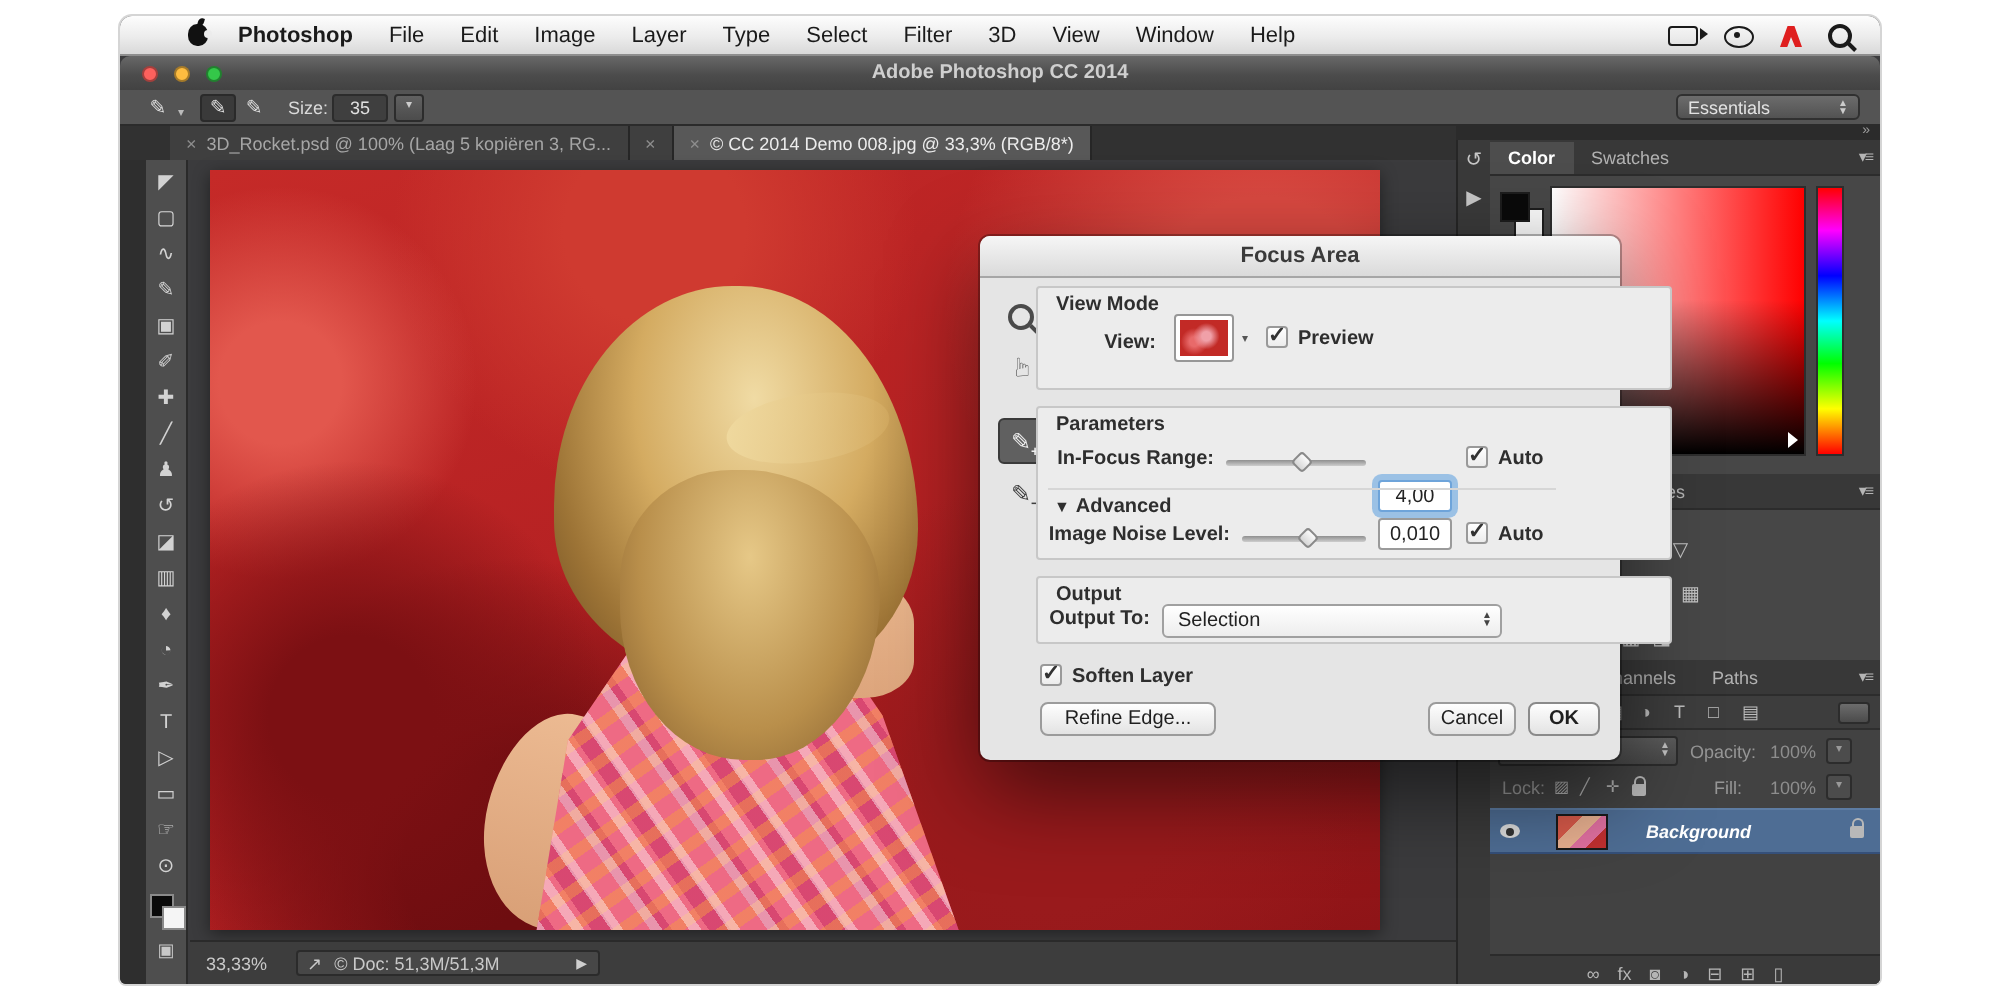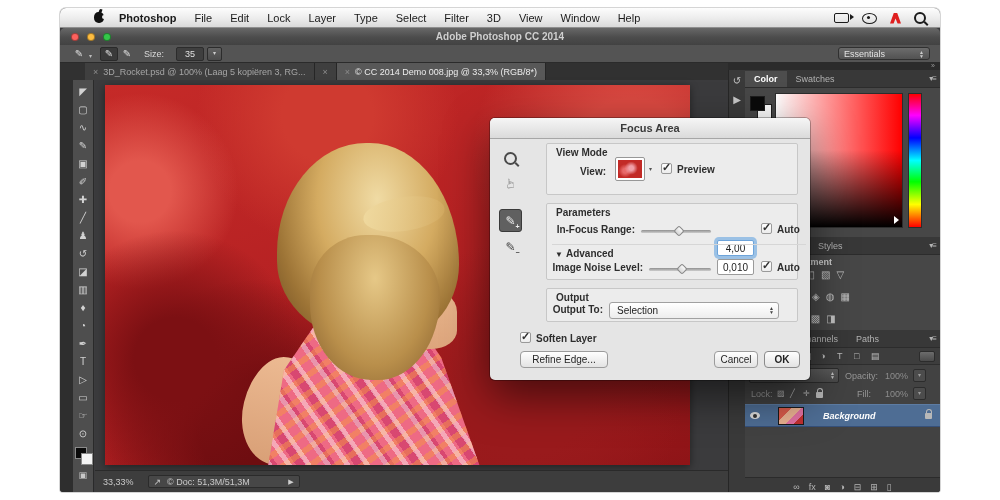--- a/index.html
+++ b/index.html
@@ -36,21 +36,21 @@
   .light{width:8px;height:8px;border-radius:50%;border:1px solid rgba(0,0,0,.35);box-sizing:border-box;}
   .title-text{text-align:center;line-height:17px;font-size:10px;color:#cfcfcf;font-weight:bold;}
 
   
   .optionsbar{position:absolute;left:0;top:37px;width:100%;height:18px;background:#545454;
     border-bottom:1px solid #2b2b2b;display:flex;align-items:center;font-size:9px;color:#dadada;box-sizing:border-box;padding:0 10px;}
   .opt-tool{width:18px;height:14px;display:flex;align-items:center;justify-content:center;color:#ddd;font-size:10px;}
   .opt-tool.pressed{background:#3a3a3a;border:1px solid #2a2a2a;border-radius:2px;box-sizing:border-box;}
   .opt-arrow{font-size:6px;color:#bbb;margin:4px 8px 0 1px;}
   .size-box{width:26px;height:12px;background:#3f3f3f;border:1px solid #2c2c2c;border-radius:2px;
-    margin-left:12px;text-align:center;line-height:12px;color:#e0e0e0;}
+    margin-left:2px;text-align:center;line-height:12px;color:#e0e0e0;}
   .size-dd{width:13px;height:12px;background:linear-gradient(#616161,#4c4c4c);border:1px solid #2c2c2c;border-radius:2px;
     margin-left:3px;text-align:center;line-height:11px;font-size:6px;color:#ccc;}
   .workspace{margin-left:auto;width:92px;height:13px;background:linear-gradient(#6c6c6c,#525252);
     border:1px solid #303030;border-radius:3px;display:flex;align-items:center;padding:0 5px;box-sizing:border-box;color:#e2e2e2;}
   .updown{margin-left:auto;display:flex;flex-direction:column;font-size:5px;line-height:4px;color:#ccc;}
 
   
   .tabbar{position:absolute;left:0;top:55px;width:668px;height:17px;background:#313131;display:flex;
     padding-left:25px;box-sizing:border-box;overflow:hidden;}
   .doc-tab{height:17px;display:flex;align-items:center;gap:5px;padding:0 8px;font-size:9px;
@@ -170,21 +170,21 @@
   .dlg-title{height:20px;background:linear-gradient(#f6f6f6,#dadada);border-bottom:1px solid #a6a6a6;
     border-radius:5px 5px 0 0;text-align:center;font-size:11px;font-weight:bold;color:#3a3a3a;line-height:20px;}
   .dlg-tool{position:absolute;left:9px;width:23px;height:23px;display:flex;align-items:center;justify-content:center;}
   .dlg-tool.selected{background:#606060;border:1px solid #3a3a3a;border-radius:3px;box-sizing:border-box;}
   .dlg-mag{position:relative;width:9px;height:9px;border:2px solid #4a4a4a;border-radius:50%;}
   .dlg-mag::after{content:"";position:absolute;width:2px;height:5px;background:#4a4a4a;transform:rotate(-45deg);right:-3px;bottom:-4px;}
   .hand-glyph{display:inline-block;transform:rotate(-90deg);font-size:13px;color:#4a4a4a;}
   .brush-glyph{font-size:12px;color:#3e3e3e;position:relative;}
   .dlg-tool.selected .brush-glyph{color:#f0f0f0;}
   .brush-sign{position:absolute;right:-4px;bottom:-2px;font-size:7px;font-weight:bold;}
-  .group{position:absolute;left:56px;width:252px;border:1px solid #c7c7c7;border-radius:2px;background:#ececec;box-sizing:border-box;}
+  .group{position:absolute;left:28px;width:318px;border:1px solid #c7c7c7;border-radius:2px;background:#ececec;box-sizing:border-box;}
   .legend{position:absolute;top:3px;left:9px;font-size:10px;font-weight:bold;color:#2e2e2e;}
   .dlg-label{position:absolute;font-size:10px;font-weight:bold;color:#2e2e2e;text-align:right;}
   .view-thumb{position:absolute;left:68px;top:13px;width:30px;height:24px;background:#fff;border:1px solid #979797;
     border-radius:2px;padding:2px;box-sizing:border-box;}
   .view-thumb-img{width:100%;height:100%;
     background:radial-gradient(circle at 55% 45%, #f0a0a8 0 14%, rgba(240,160,168,0) 40%),
                radial-gradient(circle at 30% 60%, #e86a6a 0 12%, rgba(232,106,106,0) 34%),#c22a26;}
   .thumb-arrow{position:absolute;left:102px;top:21px;font-size:6px;color:#555;}
   .cb{position:absolute;width:11px;height:11px;background:linear-gradient(#fff,#ececec);border:1px solid #999;
     border-radius:2px;box-sizing:border-box;}
@@ -209,21 +209,21 @@
 </head>
 <body>
 
 <div class="screen">
 
   <div class="menubar">
     <span class="apple"></span>
     <span class="menu-item app">Photoshop</span>
     <span class="menu-item">File</span>
     <span class="menu-item">Edit</span>
-    <span class="menu-item">Lock</span>
+    <span class="menu-item">Image</span>
     <span class="menu-item">Layer</span>
     <span class="menu-item">Type</span>
     <span class="menu-item">Select</span>
     <span class="menu-item">Filter</span>
     <span class="menu-item">3D</span>
     <span class="menu-item">View</span>
     <span class="menu-item">Window</span>
     <span class="menu-item">Help</span>
     <div class="menubar-right">
       <span class="cam"></span>

